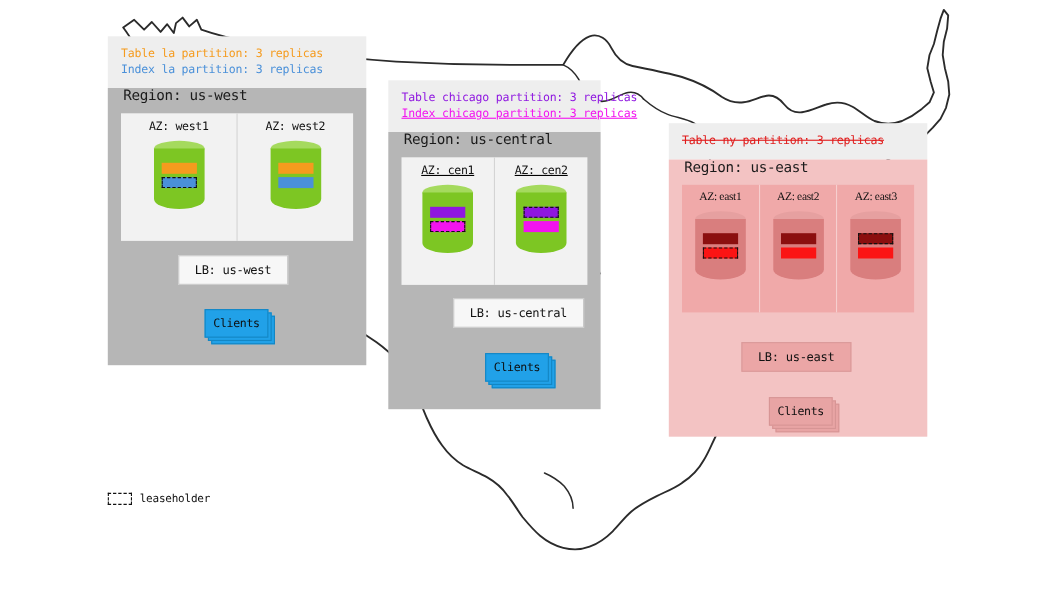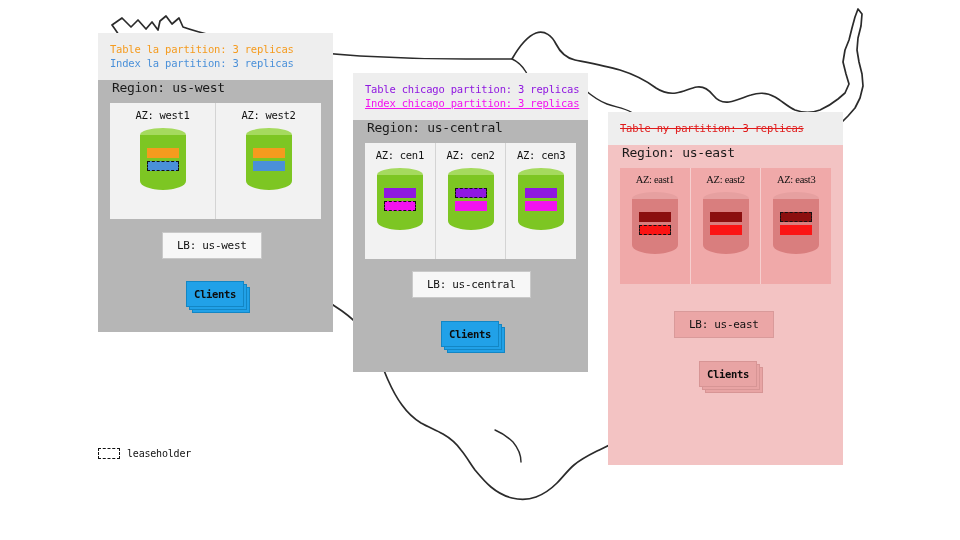--- a/index.html
+++ b/index.html
@@ -80,21 +80,21 @@
     position:absolute;
     background:#f7f7f7;
     border:1px solid #c9c9c9;
     font-size:11px;color:#111;
     padding:6px 14px;
     white-space:nowrap;
     letter-spacing:-0.3px;
   }
   .clients{
     position:absolute;
-    width:58px;height:36px;font-weight:bold;
+    width:58px;height:36px;
   }
   .clients .card{
     position:absolute;width:58px;height:26px;
     background:var(--cl-bg);
     border:1px solid var(--cl-bd);
     box-sizing:border-box;
   }
   .clients .c3{left:6px;top:6px;}
   .clients .c2{left:3px;top:3px;}
   .clients .c1{left:0;top:0;display:flex;align-items:center;justify-content:center;
@@ -229,28 +229,28 @@
   </div>
 
   <div class="lb-box" style="left:162px;top:232px;">LB: us-west</div>
 
   <div class="clients" style="left:186px;top:281px;--cl-bg:#21a1e8;--cl-bd:#1386c4;">
     <div class="card c3"></div>
     <div class="card c2"></div>
     <div class="card c1">Clients</div>
   </div>
 
-  <div class="region-block central" style="left:353px;top:73px;width:235px;">
+  <div class="region-block central" style="left:353px;top:73px;width:193px;">
     <div class="partition-banner">
       <div class="partition-line" style="color:#8f17e0;">Table chicago partition: 3 replicas</div>
       <div class="partition-line" style="color:#f213ef;text-decoration:underline;">Index chicago partition: 3 replicas</div>
     </div>
     <div class="region-box" style="height:252px;">
       <div class="region-title">Region: us-central</div>
-      <div class="az-row" style="height:116px;">
+      <div class="az-row" style="height:116px;text-decoration:underline;">
 
         <div class="az-cell">
           <div class="az-label">AZ: cen1</div>
           <div class="cyl" style="--c-body:#7dc623;--c-top:#a5da5e;">
             <div class="top"></div>
             <div class="body"></div>
             <div class="bands">
               <div class="band" style="background:#8f17e0;"></div>
               <div class="band lease" style="background:#f213ef;"></div>
             </div>
@@ -262,49 +262,38 @@
           <div class="cyl" style="--c-body:#7dc623;--c-top:#a5da5e;">
             <div class="top"></div>
             <div class="body"></div>
             <div class="bands">
               <div class="band lease" style="background:#8f17e0;"></div>
               <div class="band" style="background:#f213ef;"></div>
             </div>
           </div>
         </div>
 
-        <div class="az-cell">
-          <div class="az-label">AZ: cen3</div>
-          <div class="cyl" style="--c-body:#7dc623;--c-top:#a5da5e;">
-            <div class="top"></div>
-            <div class="body"></div>
-            <div class="bands">
-              <div class="band" style="background:#8f17e0;"></div>
-              <div class="band" style="background:#f213ef;"></div>
-            </div>
-          </div>
-        </div>
 
       </div>
     </div>
   </div>
 
   <div class="lb-box" style="left:412px;top:271px;">LB: us-central</div>
 
   <div class="clients" style="left:441px;top:321px;--cl-bg:#21a1e8;--cl-bd:#1386c4;">
     <div class="card c3"></div>
     <div class="card c2"></div>
     <div class="card c1">Clients</div>
   </div>
 
   <div class="region-block east" style="left:608px;top:112px;width:235px;">
     <div class="partition-banner">
       <div class="partition-line strike" style="color:#e01b1b;">Table ny partition: 3 replicas</div>
     </div>
-    <div class="region-box" style="height:320px;">
+    <div class="region-box" style="height:252px;">
       <div class="region-title">Region: us-east</div>
       <div class="az-row" style="height:116px;">
 
         <div class="az-cell">
           <div class="az-label">AZ: east1</div>
           <div class="cyl" style="--c-body:#d97e7e;--c-top:#e6a0a0;">
             <div class="top"></div>
             <div class="body"></div>
             <div class="bands">
               <div class="band" style="background:#8b0f0f;"></div>

